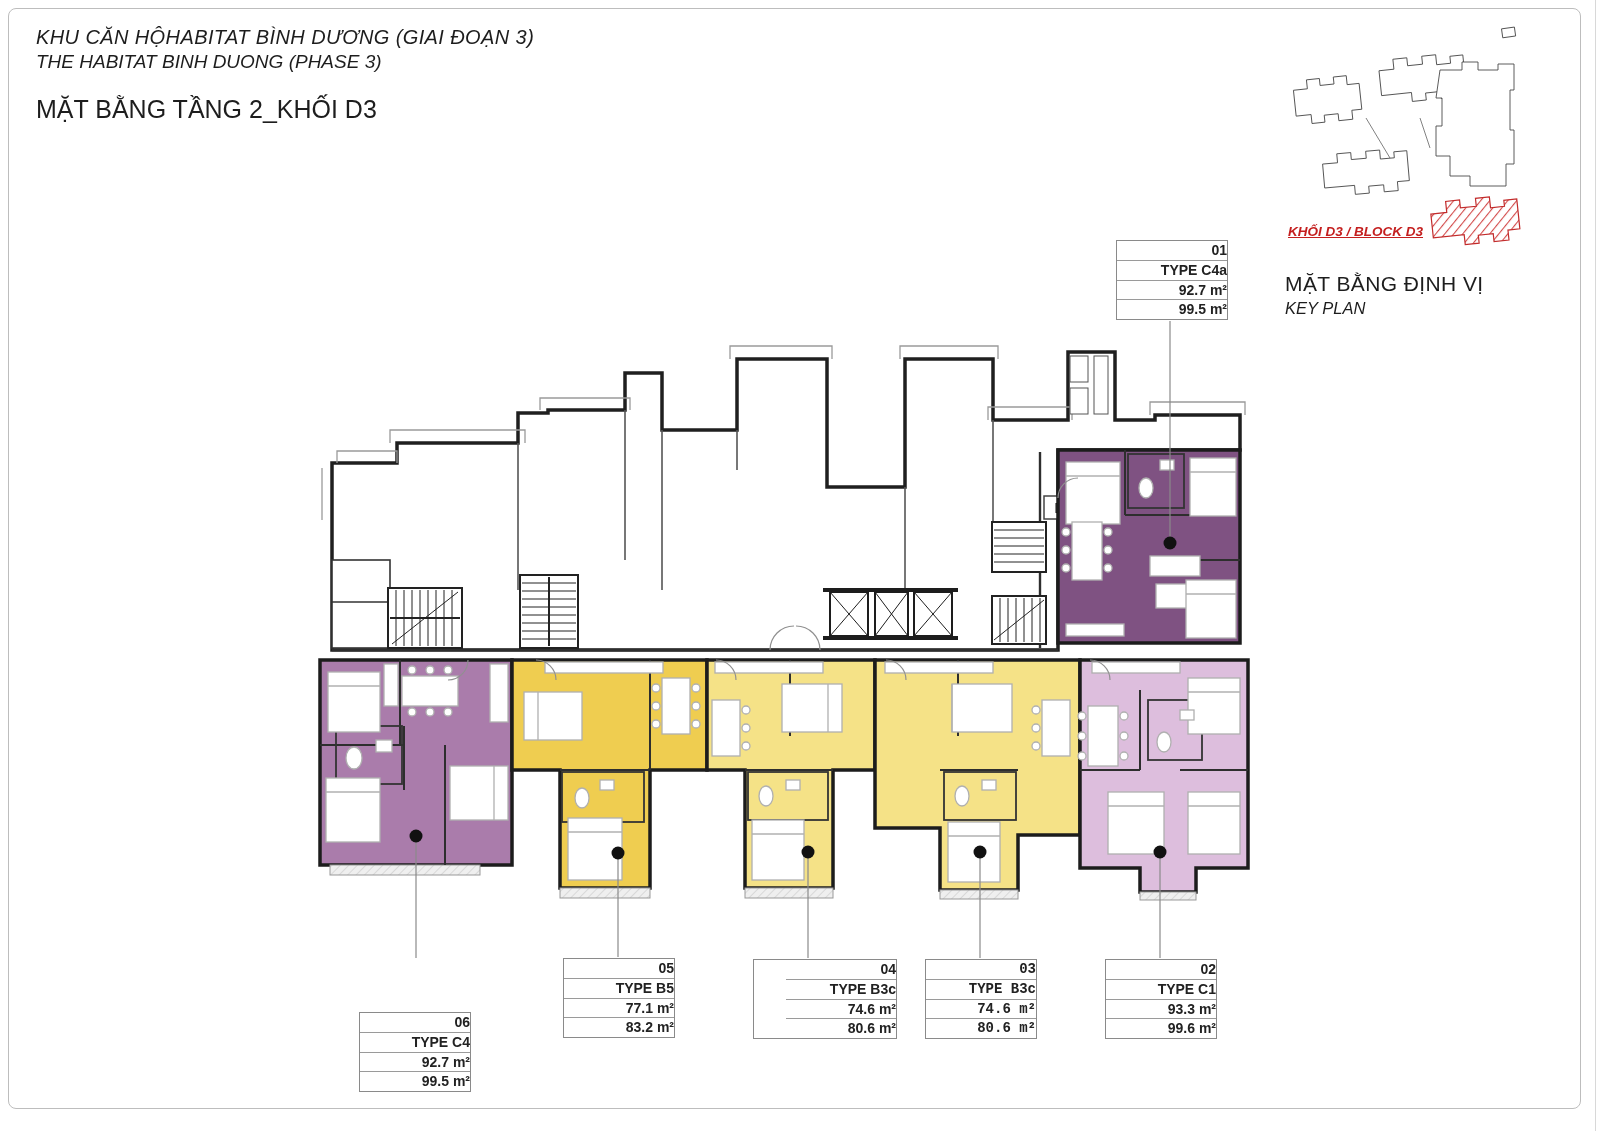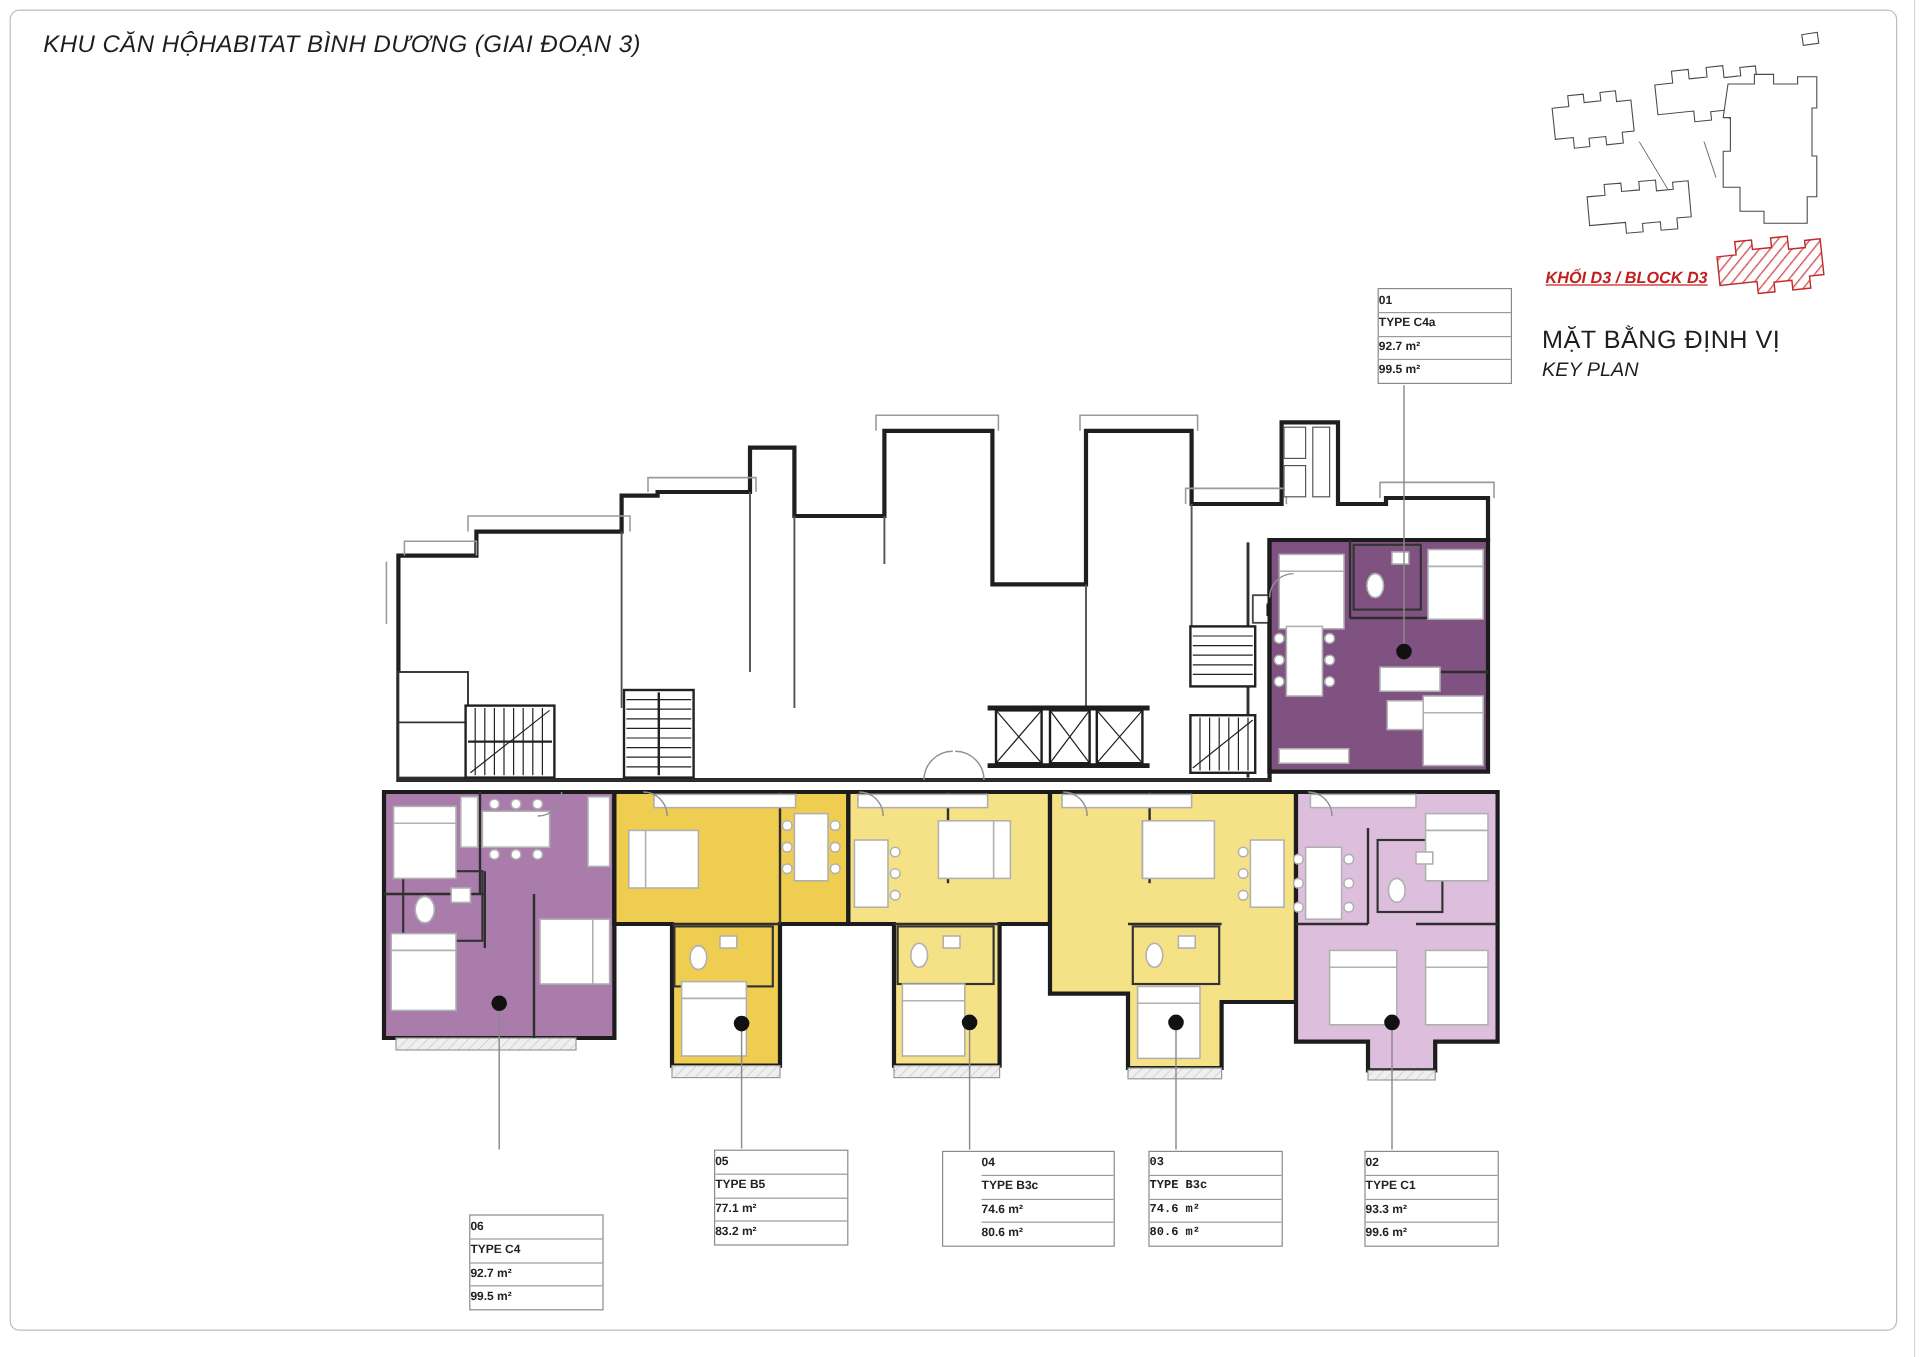--- a/index.html
+++ b/index.html
@@ -22,37 +22,38 @@
   .keyplan-label{
     position:absolute;left:1288px;top:224px;width:150px;
     font-size:13.5px;font-weight:bold;font-style:italic;white-space:nowrap;text-decoration:underline;
   }
   .keyplan-title{position:absolute;left:1285px;top:272px;width:225px;text-align:left;}
   .kp-vi{font-size:21px;letter-spacing:.4px;}
   .kp-en{font-size:16.5px;font-style:italic;margin-top:3px;}
   
   .unit-label{
     position:absolute;width:110px;background:#fff;border:1px solid #8a8a8a;
-    text-align:left;font-weight:bold;font-size:10px;color:#222;
+    text-align:right;font-weight:bold;font-size:14px;color:#222;
     box-shadow:0 0 0 1px #fff;
-    margin-left:32px;
   }
   .unit-label .row{line-height:18.5px;border-top:1px solid #9a9a9a;}
   .unit-label .row:first-child{border-top:none;line-height:19px;}
   svg{position:absolute;left:0;top:0;}
   text{font-family:"Liberation Sans",sans-serif;}
 </style>
 </head>
 <body>
 
 <div class="page-border"></div>
 <div class="edge-line"></div>
 
 <div class="header">
   <div class="t-vi">KHU CĂN HỘHABITAT BÌNH DƯƠNG (GIAI ĐOẠN 3)</div>
+  <div class="t-en">THE HABITAT BINH DUONG (PHASE 3)</div>
+  <div class="t2-vi">MẶT BẰNG TẦNG 2_KHỐI D3</div>
 </div>
 
 <svg width="1600" height="1131" viewBox="0 0 1600 1131">
   <defs>
     <pattern id="redhatch" width="7" height="7" patternUnits="userSpaceOnUse" patternTransform="rotate(45)">
       <rect width="7" height="7" fill="#fff"></rect>
       <line x1="0" y1="0" x2="0" y2="7" stroke="#d34a4a" stroke-width="2.2"></line>
     </pattern>
     <pattern id="grayhatch" width="6" height="6" patternUnits="userSpaceOnUse" patternTransform="rotate(45)">
       <rect width="6" height="6" fill="#efefef"></rect>

